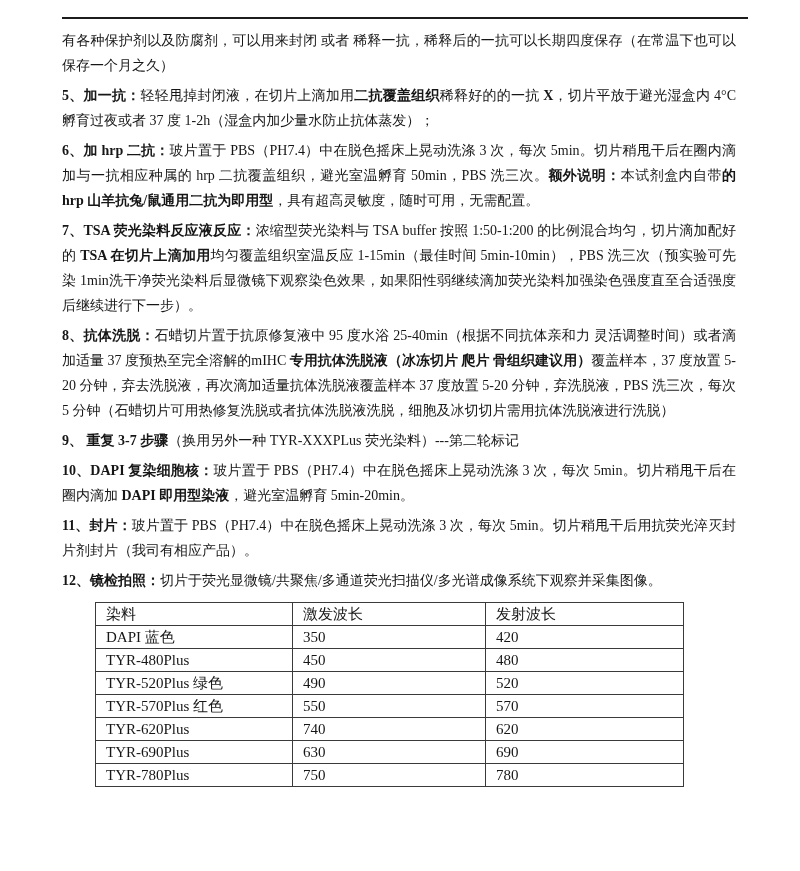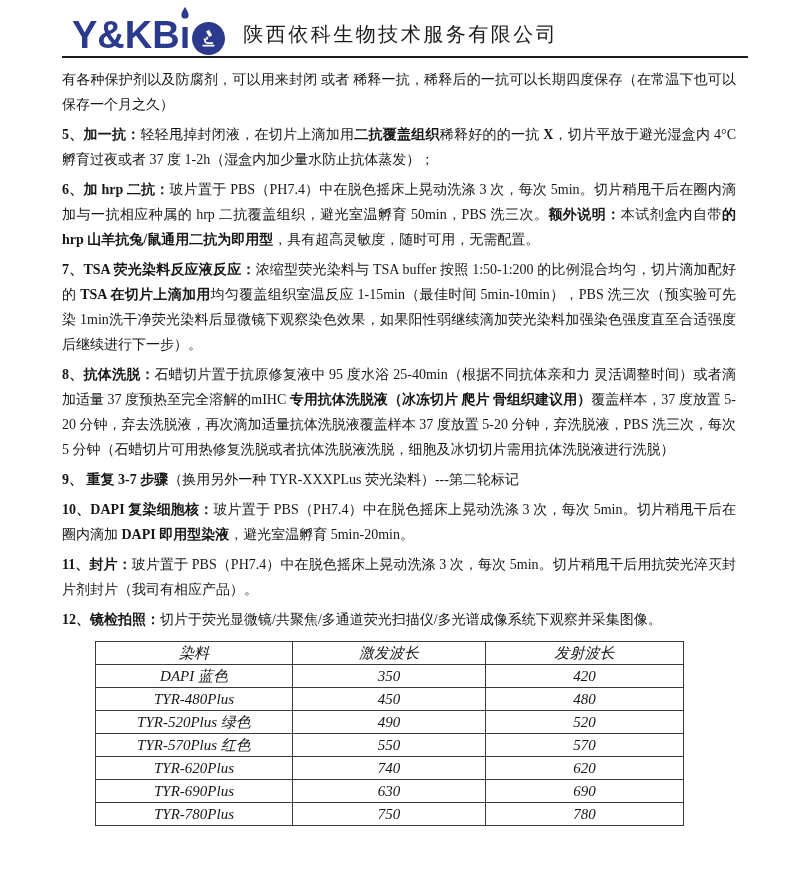--- a/index.html
+++ b/index.html
@@ -42,55 +42,32 @@
   .bodytext { margin-top: 9px; font-size: 14px; line-height: 25px; text-align: justify; }
   .para { margin: 0 12px 5px 0; }
   .para .b { font-weight: bold; }
 
   
   table.spec {
     border-collapse: collapse; table-layout: fixed;
     width: 588px; margin: 9px 0 0 33px; font-size: 15px;
   }
   table.spec th, table.spec td {
-    border: 1.5px solid #3a3a3a; font-weight: normal; text-align: center;
-    padding: 1px 10px; height: 23px; overflow: hidden; white-space: nowrap; font-style: italic;
+    border: 1.5px solid #3a3a3a; font-weight: normal; text-align: left;
+    padding: 1px 10px; height: 23px; overflow: hidden; white-space: nowrap;
   }
   table.spec col.c1 { width: 197px; }
   table.spec col.c2 { width: 193px; }
   table.spec col.c3 { width: 198px; }
 </style>
 </head>
 <body>
 
 <div class="page">
 
-  <header class="hdr">
-    <div class="logo">
-      <span class="logo-txt">Y&amp;KB</span>
-      <span class="logo-i">
-        <svg class="droplet" width="9" height="12" viewBox="0 0 10 14">
-          <path d="M5 0C5 0 0.8 6 0.8 9.2a4.2 4.2 0 008.4 0C9.2 6 5 0 5 0z" fill="#2b3a8c"></path>
-        </svg>
-        <span>ı</span>
-      </span>
-      <span class="logo-o">
-        <svg width="21" height="21" viewBox="0 0 24 24">
-          <g fill="#ffffff">
-            <path d="M12.6 2l-3.4 2 3.6 6.2 3.4-2z"></path>
-            <path d="M10.9 9.6l1.1 1.9-2 1.2-1.1-1.9z"></path>
-            <path d="M7 12.6c-.7 2.8.9 5 3.4 5.6h6.8v-1.8h-6c-1.7-.4-2.6-1.7-2.3-3.4z"></path>
-            <rect x="5" y="19.2" width="14" height="1.9" rx="0.9"></rect>
-            <rect x="6.2" y="12" width="5.2" height="1.4" rx="0.7"></rect>
-          </g>
-        </svg>
-      </span>
-    </div>
-    <div class="company">陕西依科生物技术服务有限公司</div>
-  </header>
 
   <div class="rule"></div>
 
   <main class="bodytext">
       <p class="para"><span>有各种保护剂以及防腐剂，可以用来封闭 或者 稀释一抗，稀释后的一抗可以长期四度保存（在常温下也可以保存一个月之久）</span></p>
       <p class="para"><span class="b">5、加一抗：</span><span>轻轻甩掉封闭液，在切片上滴加用</span><span class="b">二抗覆盖组织</span><span>稀释好的的一抗 </span><span class="b">X</span><span>，切片平放于避光湿盒内 4°C孵育过夜或者 37 度 1-2h（湿盒内加少量水防止抗体蒸发）；</span></p>
       <p class="para"><span class="b">6、加 hrp 二抗：</span><span>玻片置于 PBS（PH7.4）中在脱色摇床上晃动洗涤 3 次，每次 5min。切片稍甩干后在圈内滴加与一抗相应种属的 hrp 二抗覆盖组织，避光室温孵育 50min，PBS 洗三次。</span><span class="b">额外说明：</span><span>本试剂盒内自带</span><span class="b">的 hrp 山羊抗兔/鼠通用二抗为即用型</span><span>，具有超高灵敏度，随时可用，无需配置。</span></p>
       <p class="para"><span class="b">7、TSA 荧光染料反应液反应：</span><span>浓缩型荧光染料与 TSA buffer 按照 1:50-1:200 的比例混合均匀，切片滴加配好的 </span><span class="b">TSA 在切片上滴加用</span><span>均匀覆盖组织室温反应 1-15min（最佳时间 5min-10min），PBS 洗三次（预实验可先染 1min洗干净荧光染料后显微镜下观察染色效果，如果阳性弱继续滴加荧光染料加强染色强度直至合适强度后继续进行下一步）。</span></p>
       <p class="para"><span class="b">8、抗体洗脱：</span><span>石蜡切片置于抗原修复液中 95 度水浴 25-40min（根据不同抗体亲和力 灵活调整时间）或者滴加适量 37 度预热至完全溶解的mIHC </span><span class="b">专用抗体洗脱液（冰冻切片 爬片 骨组织建议用）</span><span>覆盖样本，37 度放置 5-20 分钟，弃去洗脱液，再次滴加适量抗体洗脱液覆盖样本 37 度放置 5-20 分钟，弃洗脱液，PBS 洗三次，每次 5 分钟（石蜡切片可用热修复洗脱或者抗体洗脱液洗脱，细胞及冰切切片需用抗体洗脱液进行洗脱）</span></p>
       <p class="para"><span class="b">9、 重复 3-7 步骤</span><span>（换用另外一种 TYR-XXXPLus 荧光染料）---第二轮标记</span></p>

